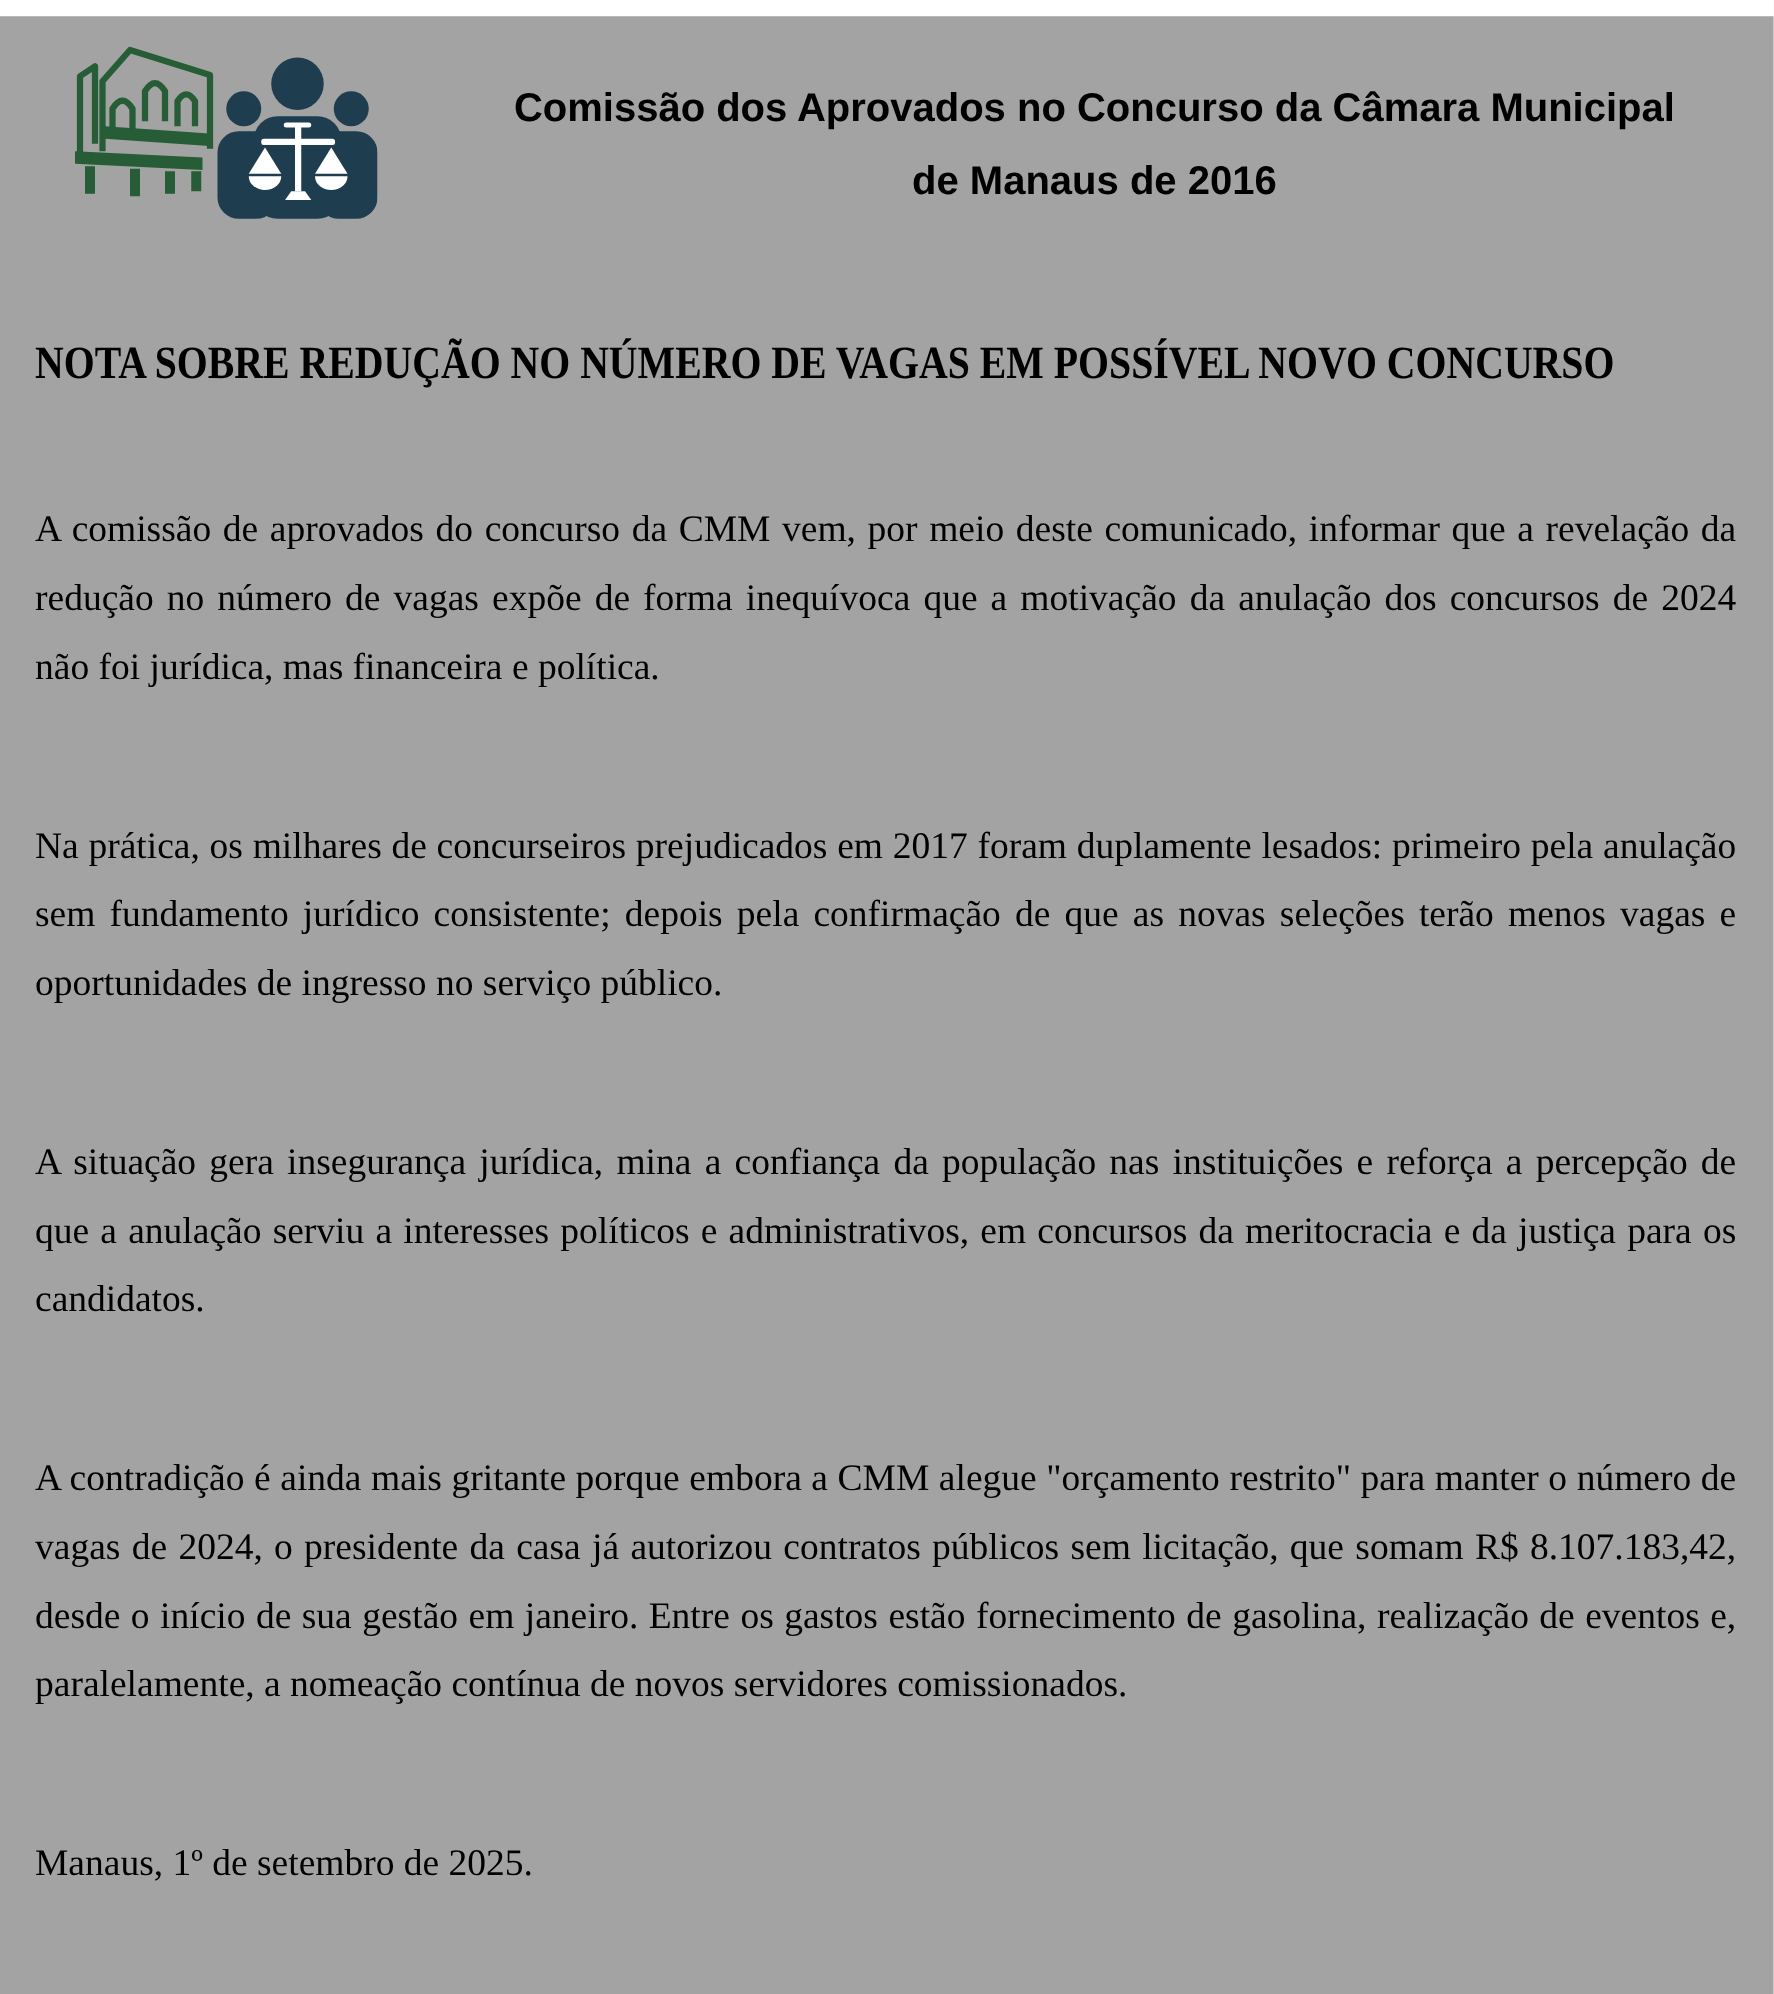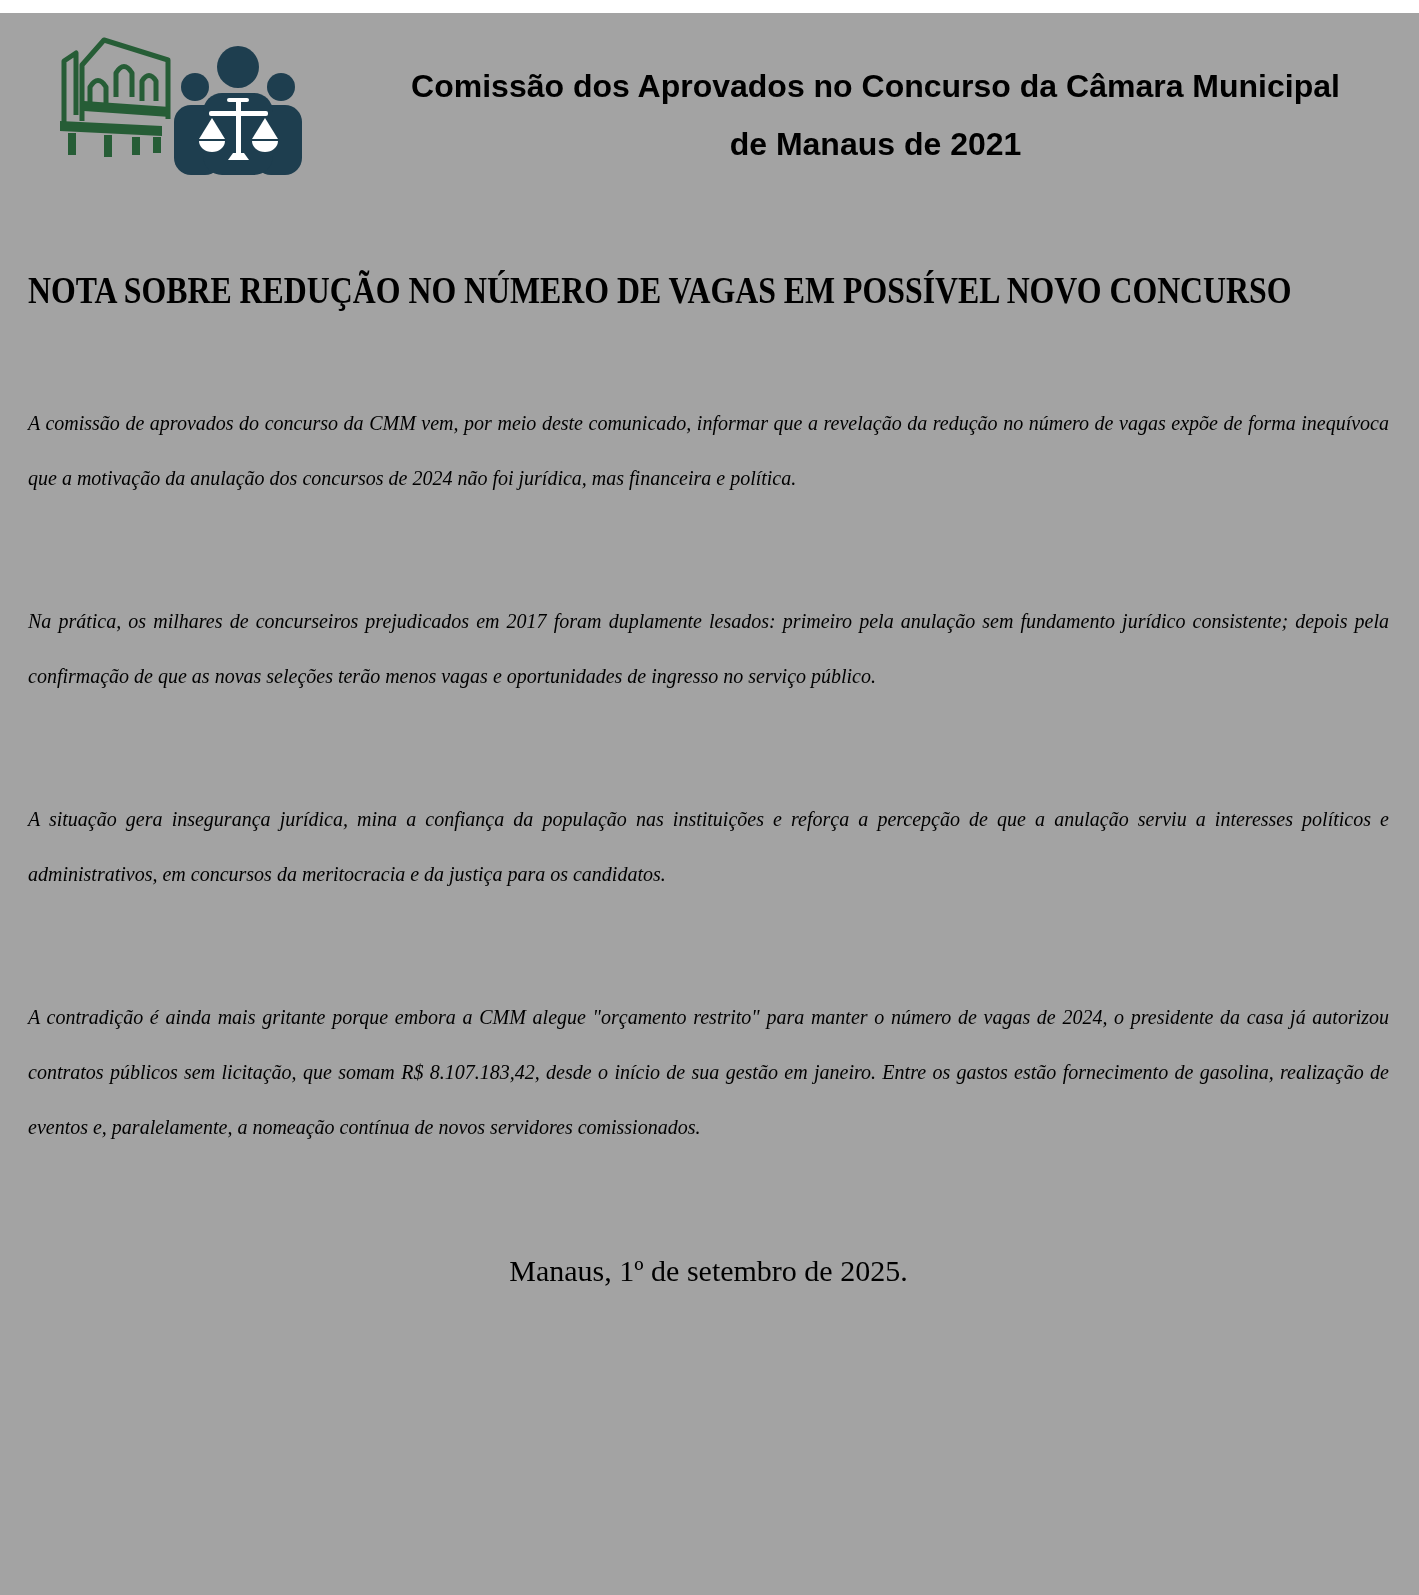--- a/index.html
+++ b/index.html
@@ -42,31 +42,30 @@
     margin-top: 92px;
     margin-bottom: 0;
     font-family: "Liberation Serif", serif;
     font-weight: bold;
     font-size: 37px;
     transform: scaleX(0.86);
     transform-origin: 0 50%;
   }
   .doc-body { margin-top: 84px; }
   .body-para {
-    font-size: 20px;
+    font-size: 30px;
     line-height: 55px;
     text-align: justify;
     margin-bottom: 88px;
-    font-style: italic;
   }
   .date-line {
     margin-top: 12px;
     font-size: 30px;
     line-height: 55px;
-    text-align: center;
+    text-align: left;
   }
 </style>
 </head>
 <body>
 
 <div class="page">
 
   <header class="doc-header">
 
     <div class="logo">
@@ -105,21 +104,21 @@
           <path d="M147,114 A13,11 0 0 0 173,114 Z"></path>
           <path d="M213,91 L226,112 L200,112 Z"></path>
           <path d="M200,114 A13,11 0 0 0 226,114 Z"></path>
           <path d="M176,133 L197,133 L192,126 L181,126 Z"></path>
         </g>
       </svg>
     </div>
 
     <div class="header-title">
       <div>Comissão dos Aprovados no Concurso da Câmara Municipal</div>
-      <div>de Manaus de 2021</div>
+      <div>de Manaus de 2016</div>
     </div>
 
   </header>
 
   <h1 class="doc-heading">NOTA SOBRE REDUÇÃO NO NÚMERO DE VAGAS EM POSSÍVEL NOVO CONCURSO</h1>
 
   <main class="doc-body">
     <p class="body-para">A comissão de aprovados do concurso da CMM vem, por meio deste comunicado, informar que a revelação da redução no número de vagas expõe de forma inequívoca que a motivação da anulação dos concursos de 2024 não foi jurídica, mas financeira e política.</p>
     <p class="body-para">Na prática, os milhares de concurseiros prejudicados em 2017 foram duplamente lesados: primeiro pela anulação sem fundamento jurídico consistente; depois pela confirmação de que as novas seleções terão menos vagas e oportunidades de ingresso no serviço público.</p>
     <p class="body-para">A situação gera insegurança jurídica, mina a confiança da população nas instituições e reforça a percepção de que a anulação serviu a interesses políticos e administrativos, em concursos da meritocracia e da justiça para os candidatos.</p>

